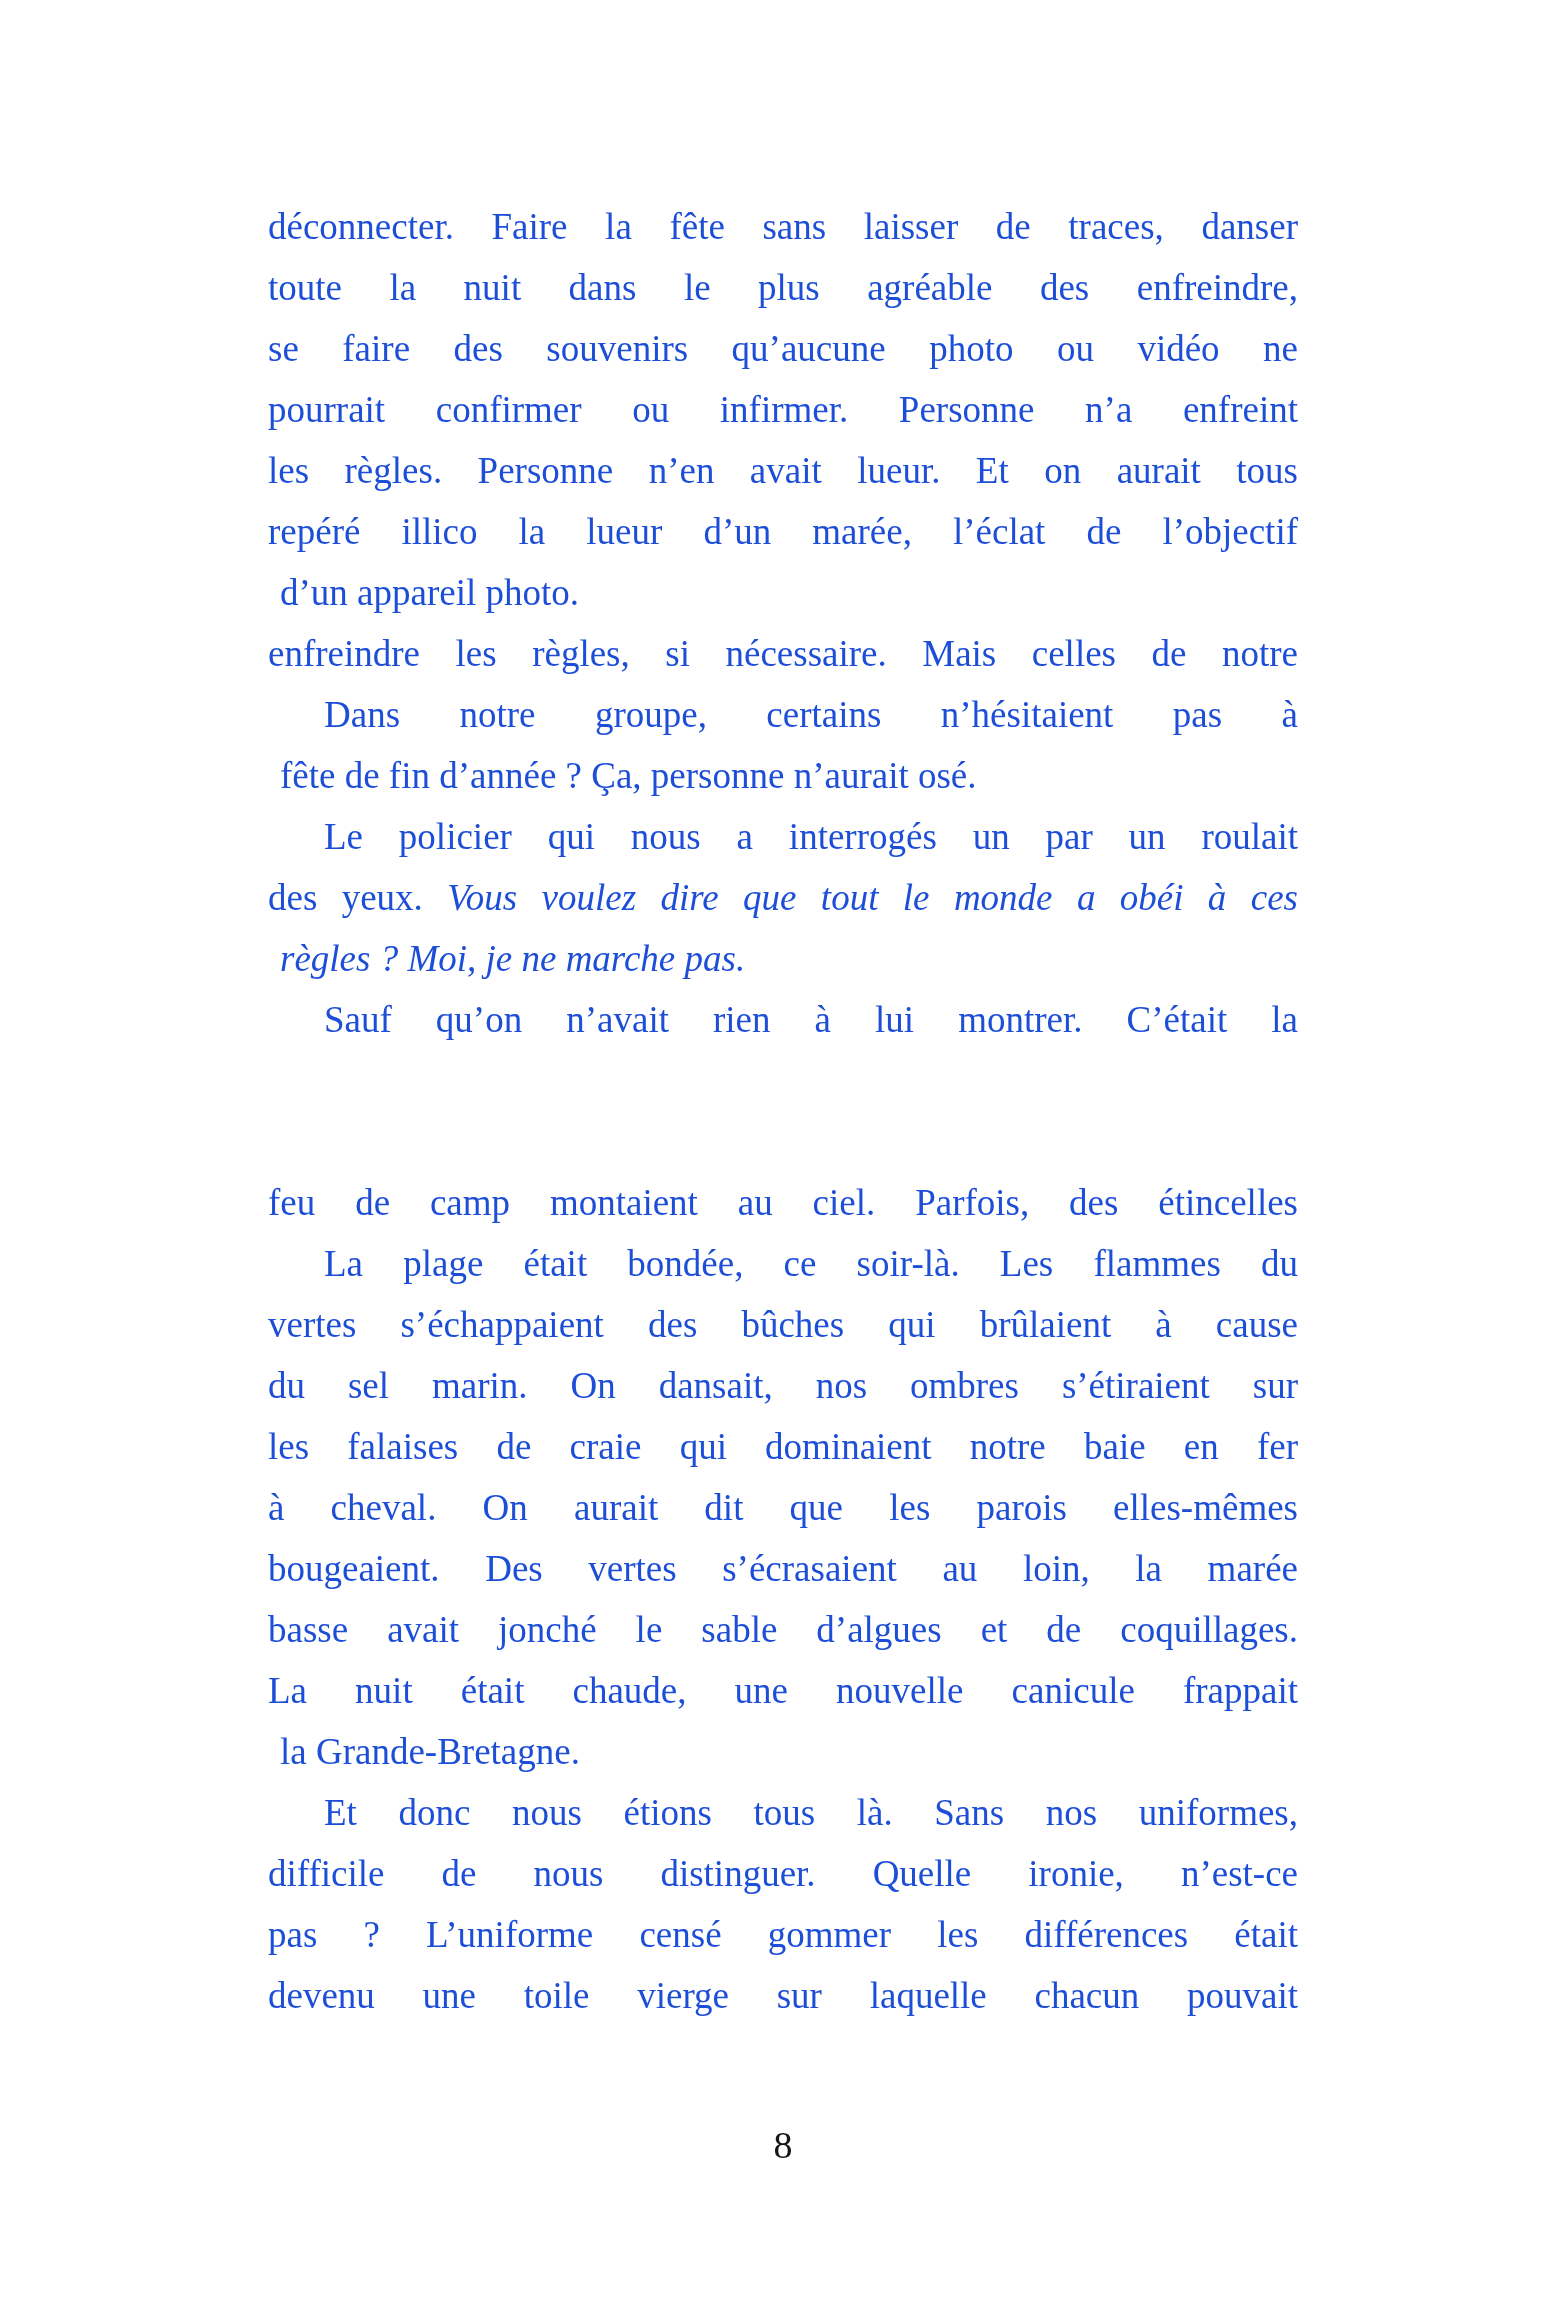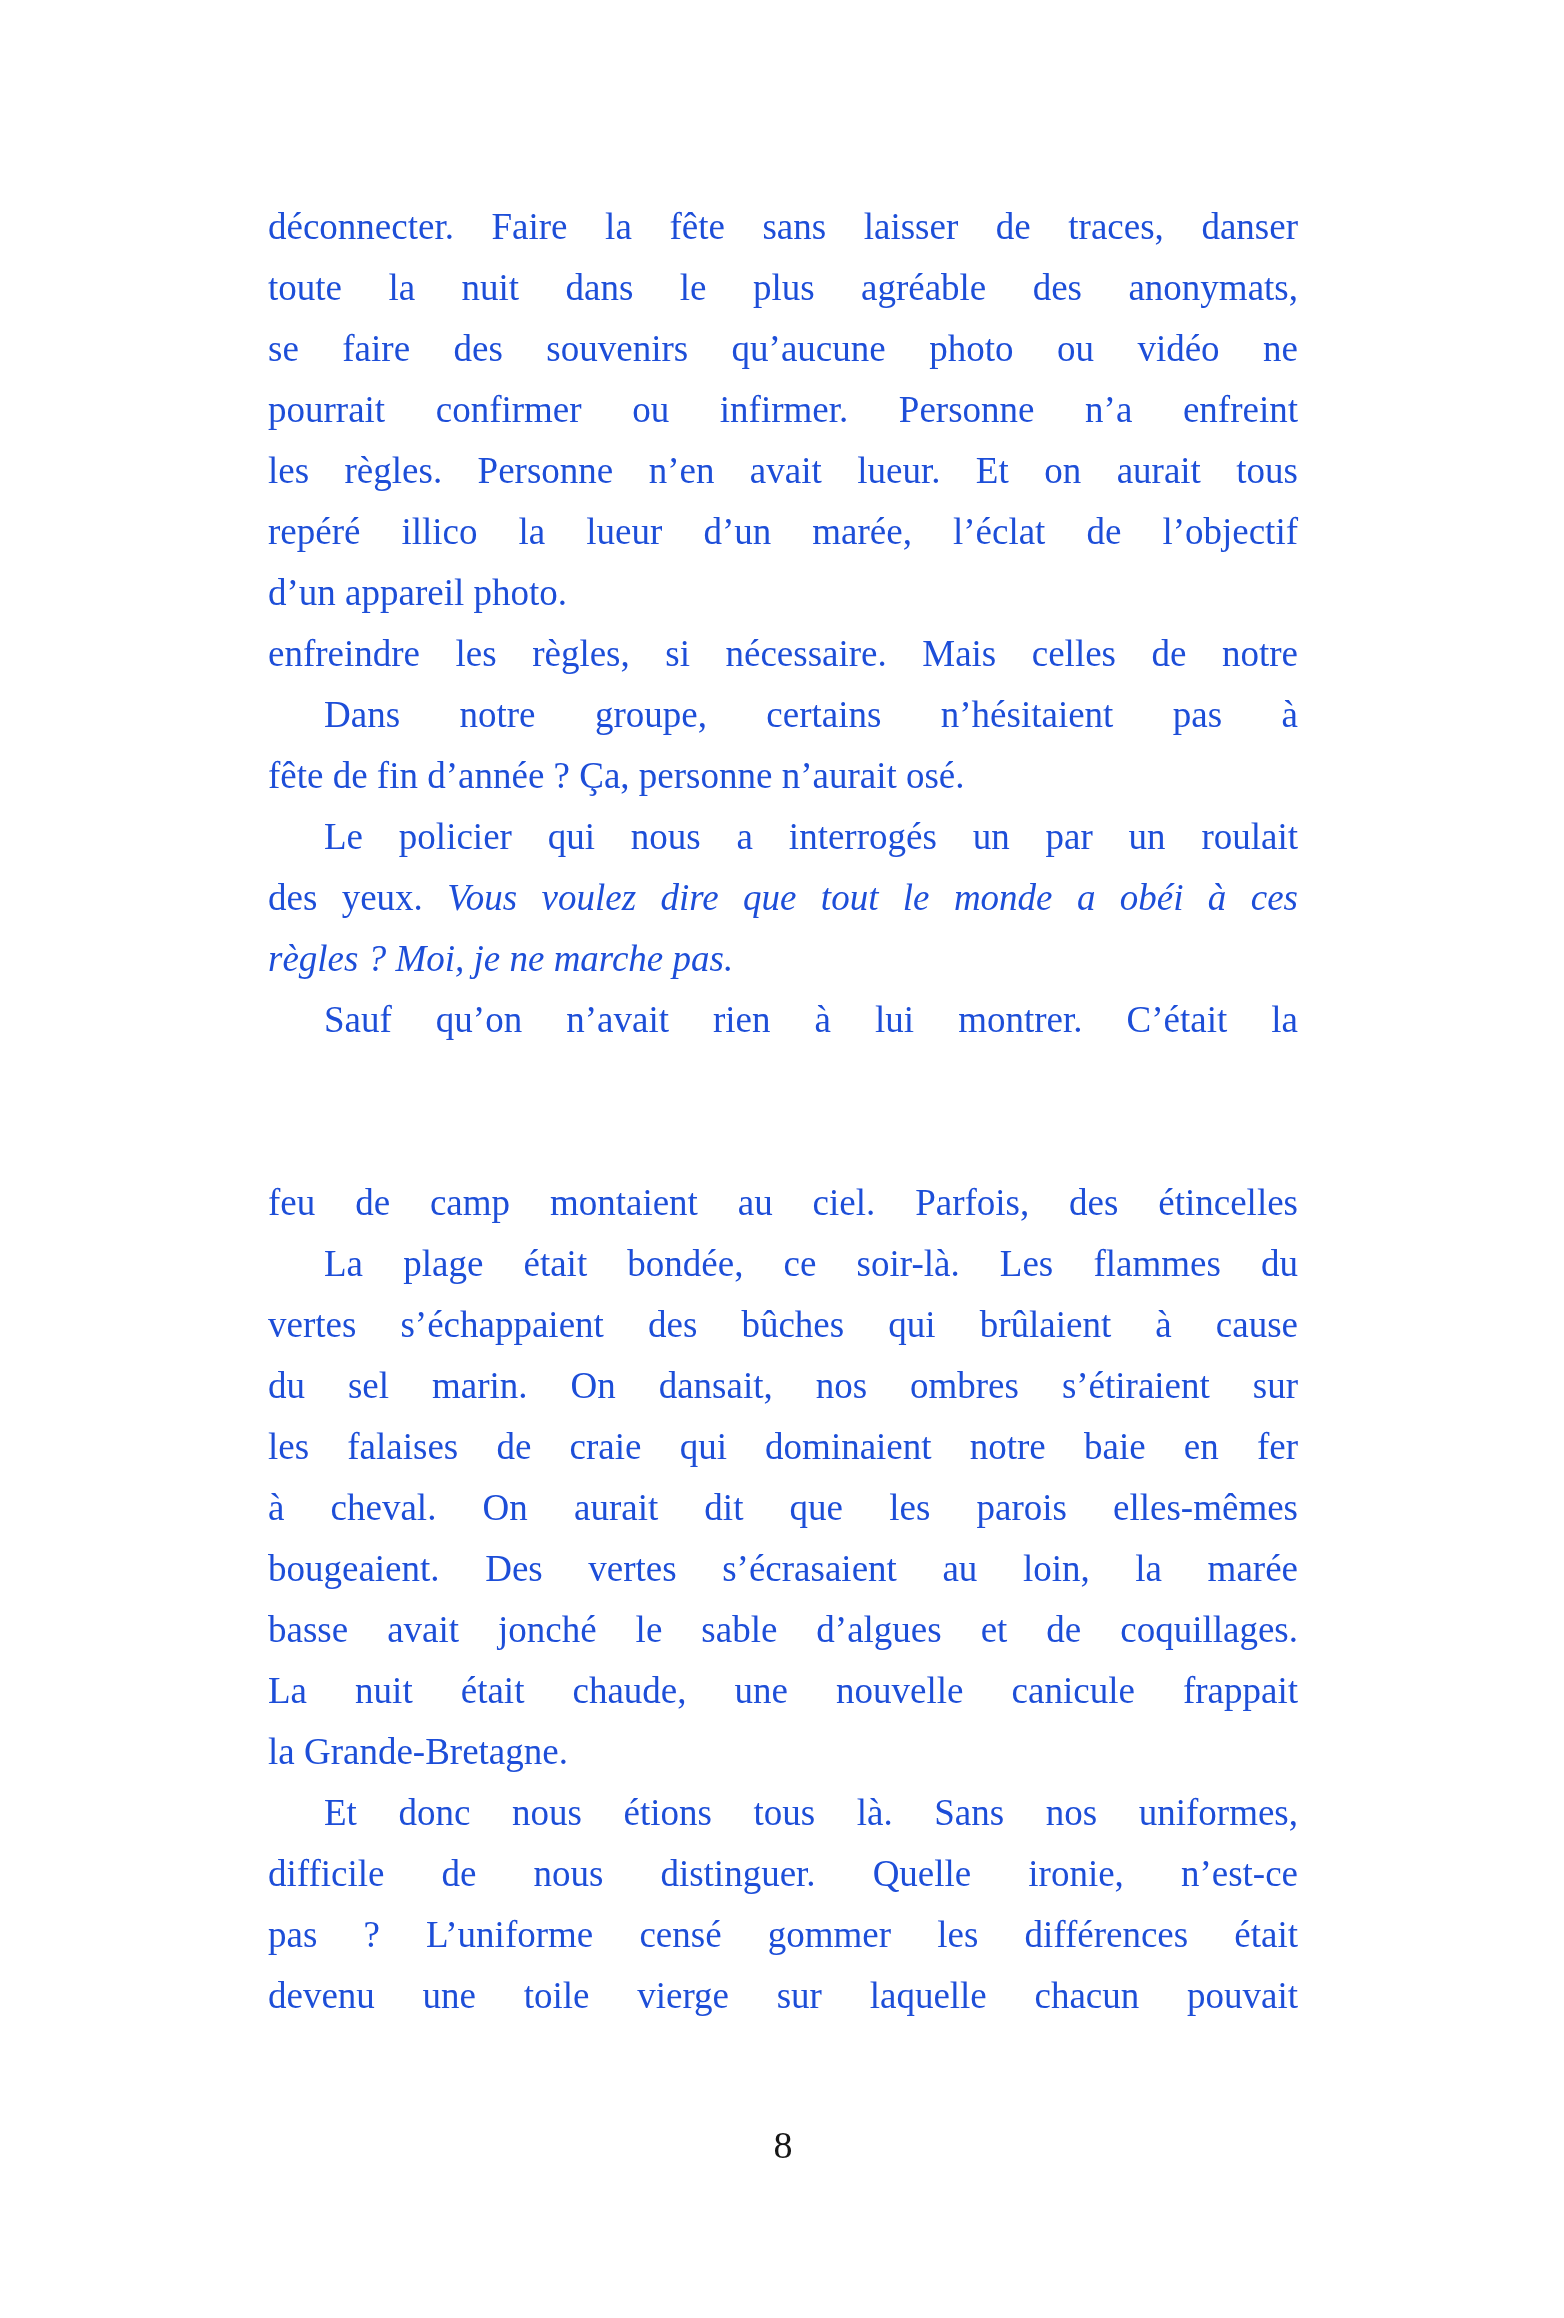--- a/index.html
+++ b/index.html
@@ -26,20 +26,21 @@
   }
   .paragraph { margin: 0; padding: 0; }
   .paragraph.space-before { margin-top: 122px; }
   .line {
     text-align: justify;
     text-align-last: justify;
     white-space: normal;
   }
   .line.para-end {
     text-align-last: left;
+    margin-left: 12px;
   }
   .line.first-indent {
     text-indent: 56px;
   }
   .italic { font-style: italic; }
   .page-number {
     position: absolute;
     left: 268px;
     top: 2122px;
     width: 1030px;
@@ -48,21 +49,21 @@
     line-height: 46px;
   }
 </style>
 </head>
 <body>
 
 <div class="page">
   <div class="text-block" style="color: #1d4ed8;">
       <div class="paragraph">
         <div class="line"><span>déconnecter. Faire la fête sans laisser de traces, danser</span></div>
-        <div class="line"><span>toute la nuit dans le plus agréable des anonymats,</span></div>
+        <div class="line"><span>toute la nuit dans le plus agréable des enfreindre,</span></div>
         <div class="line"><span>se faire des souvenirs qu’aucune photo ou vidéo ne</span></div>
         <div class="line"><span>pourrait confirmer ou infirmer. Personne n’a enfreint</span></div>
         <div class="line"><span>les règles. Personne n’en avait lueur. Et on aurait tous</span></div>
         <div class="line"><span>repéré illico la lueur d’un marée, l’éclat de l’objectif</span></div>
         <div class="line para-end"><span>d’un appareil photo.</span></div>
       </div>
       <div class="paragraph">
         <div class="line"><span>enfreindre les règles, si nécessaire. Mais celles de notre</span></div>
         <div class="line first-indent"><span>Dans notre groupe, certains n’hésitaient pas à</span></div>
         <div class="line para-end"><span>fête de fin d’année&nbsp;? Ça, personne n’aurait osé.</span></div>

